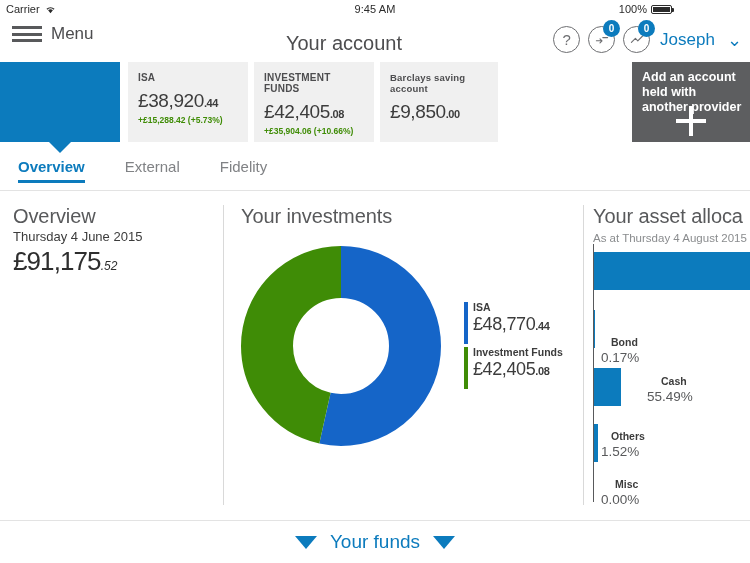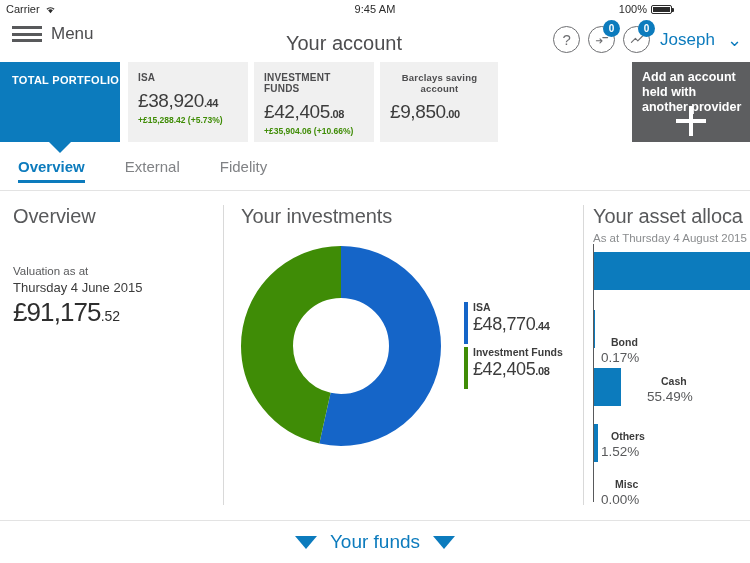--- a/index.html
+++ b/index.html
@@ -45,21 +45,21 @@
     position:absolute; left:0; top:0; width:120px; height:80px;
     background:#0c7bbd; color:#fff;
   }
   .tile-total .lbl { font-size:11px; font-weight:700; letter-spacing:.3px; padding:12px 0 0 12px;}
   .notch { position:absolute; left:50%; transform:translateX(-50%); bottom:-11px; width:0;height:0;
            border-left:11px solid transparent;border-right:11px solid transparent;border-top:11px solid #0c7bbd;}
   .acct-cards { position:absolute; left:128px; top:0; display:flex; gap:6px; }
   .acct-card { width:120px; height:80px; background:#f0f0f0; padding:10px 9px 0 10px; }
   .acct-card.wide { width:118px; }
   .acct-name { font-size:10px; font-weight:700; color:#4d4d4f; letter-spacing:.2px; }
-  .acct-name.lower { text-transform:none; font-size:9.5px;text-align:center; }
+  .acct-name.lower { text-transform:none; font-size:9.5px; }
   .acct-val { font-size:19px; color:#3c3c3c; margin-top:7px; font-weight:400; letter-spacing:-.4px;}
   .acct-val .dec { font-size:11px; font-weight:700; }
   .acct-delta { font-size:8.5px; color:#3f8c06; font-weight:700; margin-top:3px;}
   .tile-add { position:absolute; right:0; top:0; width:118px; height:80px; background:#5d5e60; color:#fff; padding:8px 0 0 10px; }
   .tile-add .l1 { font-size:12.5px; font-weight:700; line-height:15px;}
   .tile-add .l2 { font-size:12.5px; font-weight:700; line-height:15px;}
   .plus { position:absolute; left:50%; transform:translateX(-50%); bottom:2px; width:38px; height:38px;}
   .plus::before,.plus::after{ content:""; position:absolute; background:#fff;}
   .plus::before{ left:17px; top:4px; width:4px; height:30px;}
   .plus::after{ top:17px; left:4px; height:4px; width:30px;}
@@ -77,21 +77,21 @@
   .p-overview { width:224px; padding-left:13px; }
   .p-invest { width:360px; padding-left:17px; }
   .p-alloc { width:166px; padding-left:9px; }
   .vdiv { position:absolute; top:14px; width:1px; height:300px; background:#d9d9d9; }
   .panel-title { font-size:20px; color:#58595b; font-weight:400; letter-spacing:-.1px;}
   .panel-sub { font-size:11.5px; color:#8a8c8e; margin-top:4px;}
 
   .val-label { font-size:11.5px; color:#58595b; margin-top:36px; line-height:15px;}
   .val-date { font-size:13px; color:#3c3c3c; line-height:17px;}
   .val-amount { font-size:26px; color:#2e2e2e; margin-top:1px; letter-spacing:-.9px;}
-  .val-amount .dec { font-size:14px; letter-spacing:0;}
+  .val-amount .dec { font-size:12px; letter-spacing:0;font-style:italic;}
 
   
   .donut-wrap { position:absolute; left:17px; top:55px; width:200px; height:200px; }
   .legend { position:absolute; left:240px; top:110px; }
   .legend-item { position:relative; padding-left:9px; margin-bottom:11px; }
   .legend-item::before { content:""; position:absolute; left:0; top:1px; width:4px; height:42px; }
   .legend-item.isa::before { background:#1565c8; }
   .legend-item.funds::before { background:#3f8c06; }
   .legend-name { font-size:10.5px; font-weight:700; color:#3c3c3c; }
   .legend-val { font-size:18px; color:#3c3c3c; margin-top:1px; letter-spacing:-.4px;}
@@ -157,21 +157,20 @@
           </svg>
         <span class="badge">0</span>
       </span>
       <span class="user-name">Joseph</span>
       <span class="chev-thin">⌄</span>
     </div>
   </div>
 
   <div class="strip">
     <div class="tile-total">
-      <div class="lbl">TOTAL PORTFOLIO</div>
       <span class="notch"></span>
     </div>
 
     <div class="acct-cards">
       <div class="acct-card">
         <div class="acct-name">ISA</div>
         <div class="acct-val"><span>£38,920</span><span class="dec">.44</span></div>
         <div class="acct-delta">+£15,288.42 (+5.73%)</div>
       </div>
 
@@ -199,21 +198,20 @@
     <div class="tab active">Overview</div>
     <div class="tab">External</div>
     <div class="tab">Fidelity</div>
   </div>
   <div class="tabs-rule"></div>
 
   <div class="panels">
 
     <div class="panel p-overview">
       <div class="panel-title">Overview</div>
-      <div class="val-label">Valuation as at</div>
       <div class="val-date">Thursday 4 June 2015</div>
       <div class="val-amount"><span>£91,175</span><span class="dec">.52</span></div>
       <div class="vdiv" style="right:0;"></div>
     </div>
 
     <div class="panel p-invest">
       <div class="panel-title">Your investments</div>
 
       <div class="donut-wrap">
         <svg viewBox="0 0 200 200" width="200" height="200">

